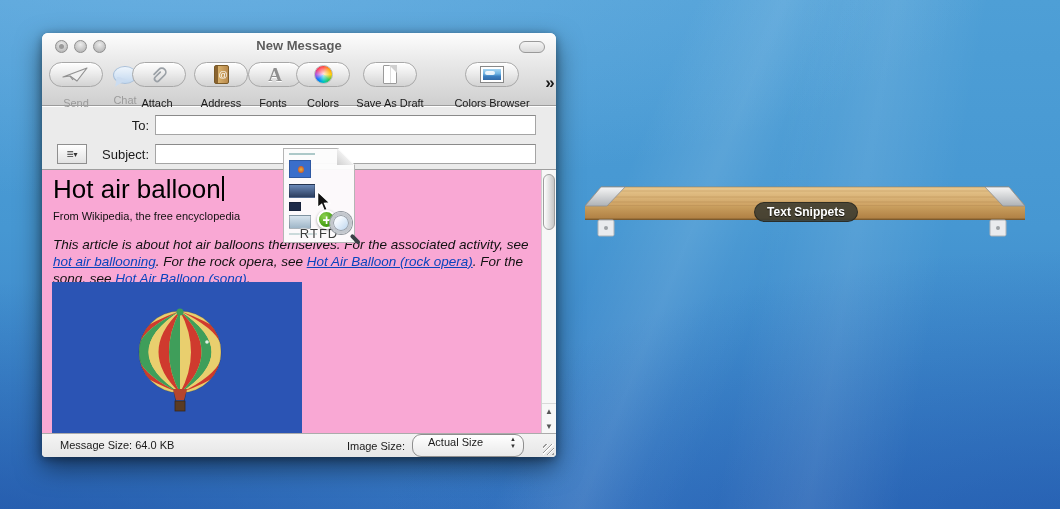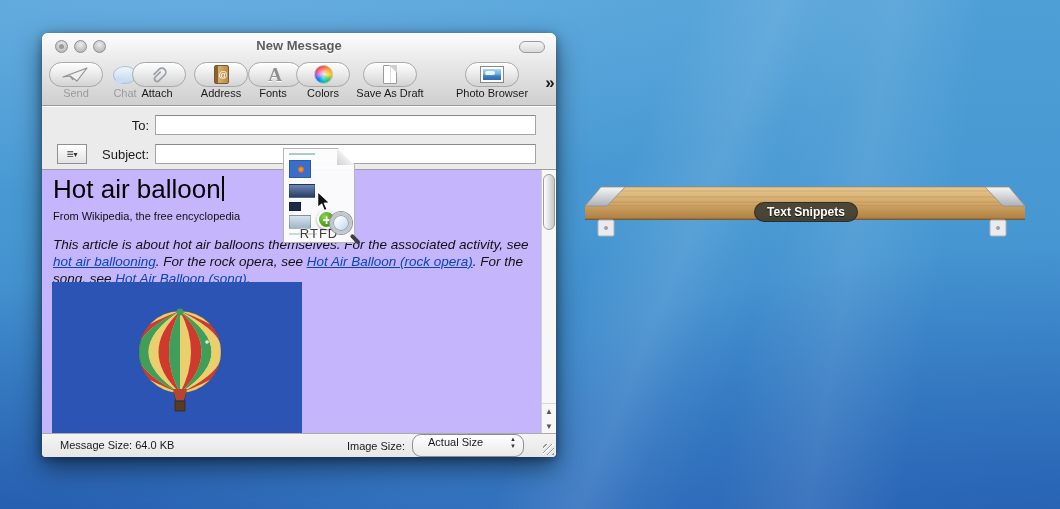--- a/index.html
+++ b/index.html
@@ -40,21 +40,21 @@
   .toolbar{position:absolute;top:26px;left:0;right:0;height:47px;}
   .titem{position:absolute;top:3px;text-align:center;cursor:default;}
   .t-send{left:6px;width:56px}.t-chat{left:60px;width:46px}.t-attach{left:90px;width:50px}
   .t-address{left:148px;width:62px}.t-fonts{left:206px;width:50px}.t-colors{left:252px;width:58px}
   .t-draft{left:304px;width:88px}.t-photo{left:402px;width:96px}
   .pill{width:54px;height:25px;margin:0 auto;border-radius:13px;
     border:1px solid #a8a8a8;
     background:linear-gradient(180deg,#fefefe 0%,#ececec 45%,#d3d3d3 100%);
     box-shadow:inset 0 1px 0 #fff;
     display:flex;align-items:center;justify-content:center;}
-  .tlabel{display:block;margin-top:0;font-size:11px;color:#1a1a1a;white-space:nowrap;}
+  .tlabel{display:block;margin-top:10px;font-size:11px;color:#1a1a1a;white-space:nowrap;}
   .tlabel.dis{color:#9b9b9b;}
   .chevron{position:absolute;left:498px;top:14px;width:20px;font-size:17px;font-weight:bold;
     color:#1a1a1a;text-align:center;}
 
   
   .bubble{position:relative;width:24px;height:18px;margin:4px auto 3px;border-radius:50%;
     border:1px solid #a9c0da;background:linear-gradient(#eef5fc,#c3d8ef);}
   .bubble::after{content:"";position:absolute;left:2px;bottom:-5px;
     border:5px solid transparent;border-top-color:#cbdcf0;border-left-color:#cbdcf0;
     transform:rotate(12deg);}
@@ -84,21 +84,21 @@
   .row-to{top:8px}.row-subject{top:37px}
   .hlabel{position:absolute;left:0;width:107px;text-align:right;font-size:13px;color:#1a1a1a;line-height:21px;}
   .hfield{position:absolute;left:113px;width:381px;height:20px;border:1px solid #a5a5a5;border-top-color:#8a8a8a;
     background:#fff;font-size:13px;padding:0 4px;font-family:"Liberation Sans",sans-serif;}
   .fieldsbtn{position:absolute;left:15px;top:0;width:30px;height:20px;border:1px solid #8f8f8f;
     background:linear-gradient(#fff,#e2e2e2);font-size:12px;color:#333;line-height:17px;text-align:center;
     padding:0;}
   .fieldsbtn .tri{font-size:8px;vertical-align:1px;}
 
   
-  .mbody{position:absolute;top:137px;left:0;right:0;height:263px;background:#c4b5fd;overflow:hidden;}
+  .mbody{position:absolute;top:137px;left:0;right:0;height:263px;background:#f9a8d4;overflow:hidden;}
   .heading{position:absolute;left:11px;top:4px;font-size:26px;color:#000;white-space:nowrap;}
   .caret{display:inline-block;width:2px;height:25px;background:#000;vertical-align:-3px;margin-left:1px;}
   .subheading{position:absolute;left:11px;top:40px;font-size:11px;color:#111;}
   .hatnote{position:absolute;left:11px;top:66px;width:482px;font-size:13.5px;font-style:italic;
     color:#111;line-height:17px;}
   .lnk{color:#0a44bd;text-decoration:underline;cursor:pointer;margin-top:44px;}
   .photo{position:absolute;left:10px;top:112px;width:250px;height:151px;}
 
   
   .scrollbar{position:absolute;right:0;top:0;bottom:0;width:15px;background:#f7f7f7;
@@ -254,21 +254,21 @@
         <div class="titem t-colors">
           <div class="pill">
               <div class="wheel"></div>
             </div>
           <span class="tlabel">Colors</span>
         </div>
         <div class="titem t-photo">
           <div class="pill">
               <div class="photoicon"></div>
             </div>
-          <span class="tlabel">Photo Browser</span>
+          <span class="tlabel">Colors Browser</span>
         </div>
         <div class="chevron">»</div>
       </div>
     </div>
 
     <div class="headers">
       <div class="hrow row-to">
         <span class="hlabel">To:</span>
         <input class="hfield" type="text" value="" style="">
       </div>

